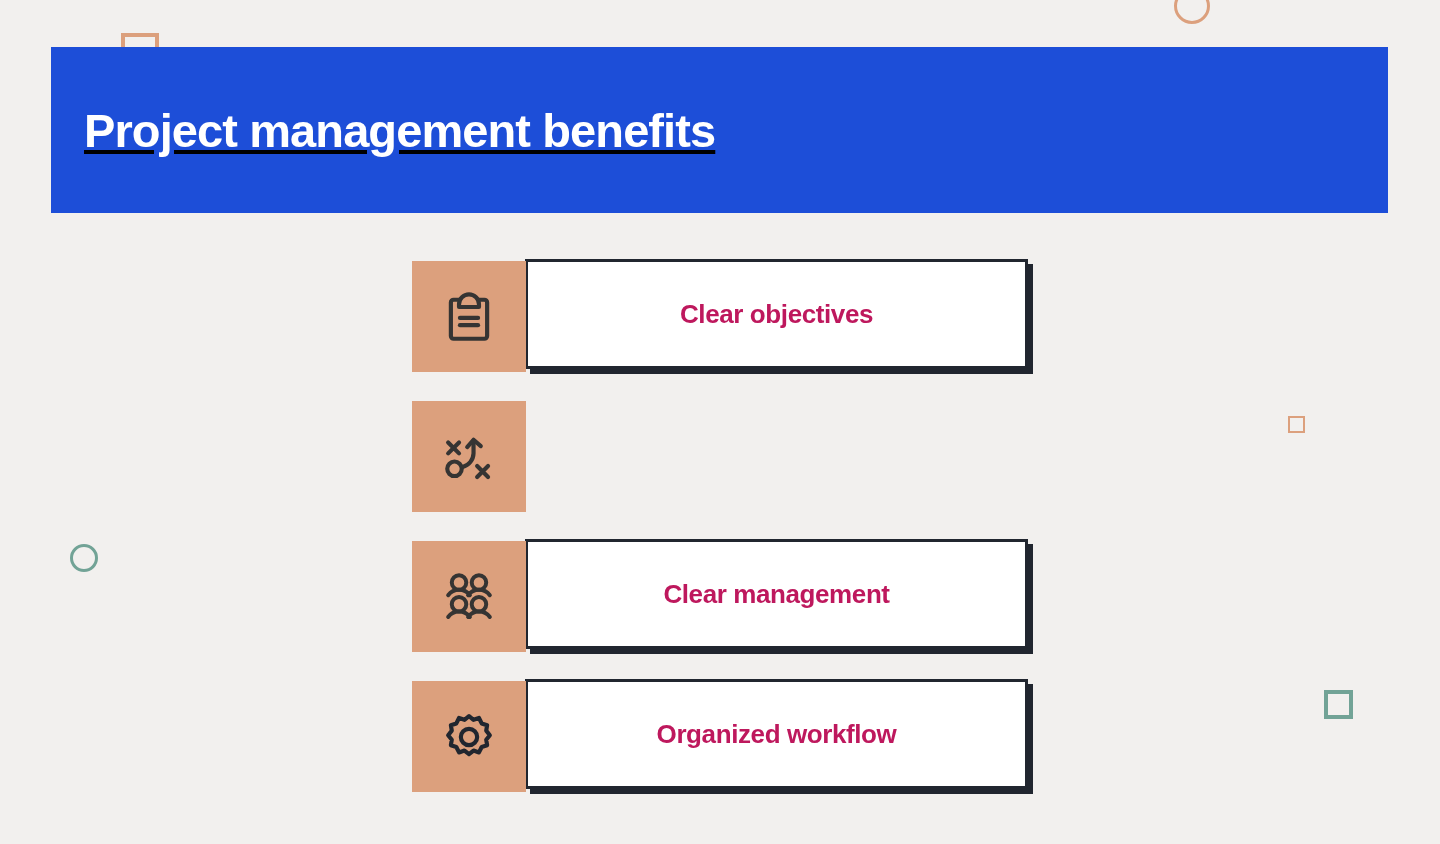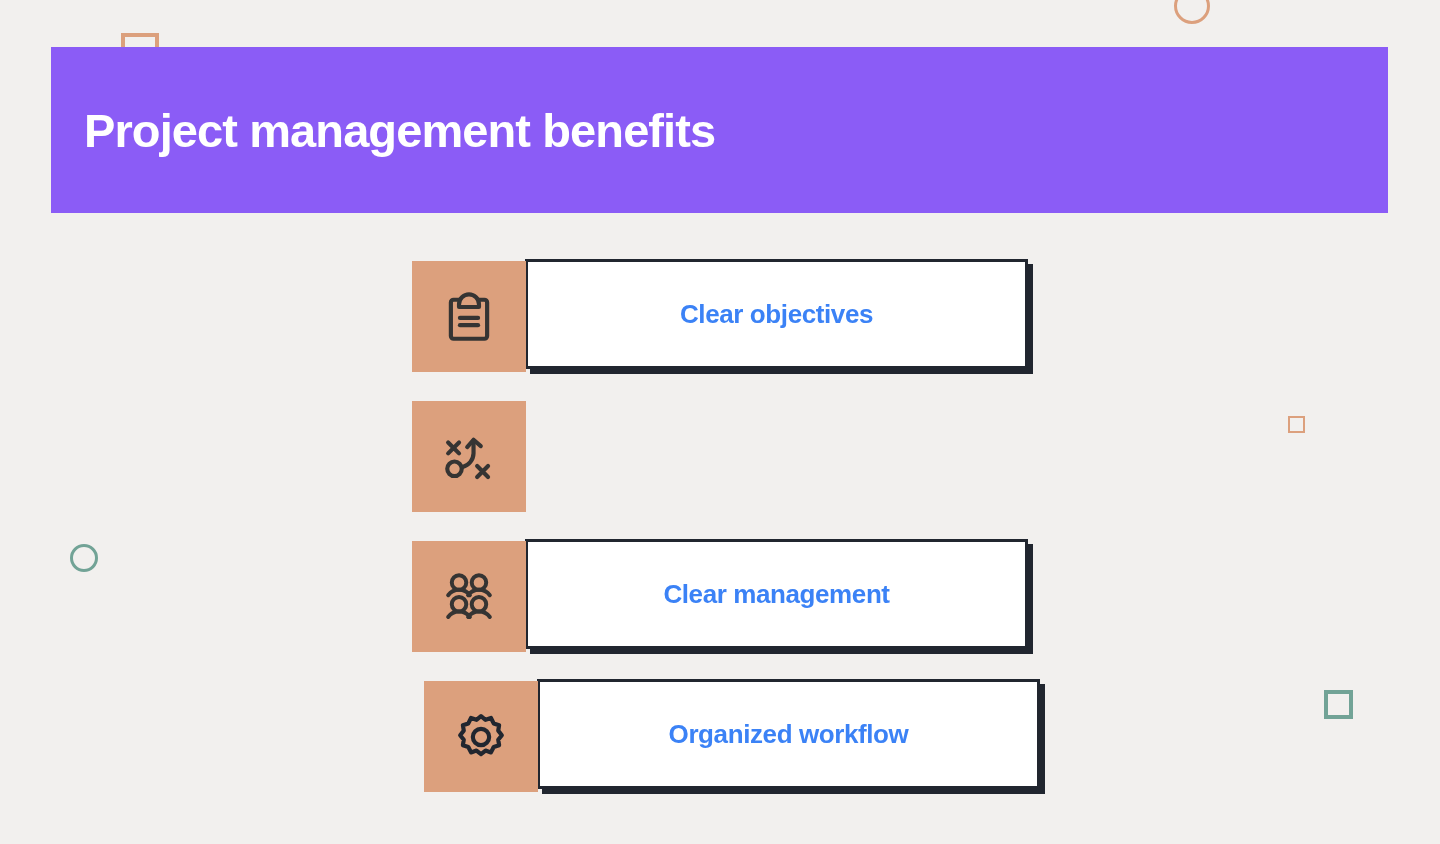--- a/index.html
+++ b/index.html
@@ -59,23 +59,24 @@
     border: 4px solid #72A396;
   }
 
   
   #header-banner {
     position: absolute;
     left: 51px;
     top: 47px;
     width: 1337px;
     height: 166px;
-    background: #8b5cf6;
+    background: #1d4ed8;
     display: flex;
     align-items: center;
+    text-decoration: underline;
   }
   #header-title {
     color: #FFFFFF;
     font-size: 47px;
     font-weight: 700;
     letter-spacing: -0.9px;
     margin-left: 33px;
     white-space: nowrap;
   }
 
@@ -84,38 +85,38 @@
     position: absolute;
     left: 412px;
     top: 259px;
     width: 620px;
   }
   .benefit-row {
     position: relative;
     height: 113px;
     margin-bottom: 27px;
   }
-  .benefit-row:last-child { margin-bottom: 0; margin-left: 12px; }
+  .benefit-row:last-child { margin-bottom: 0; }
 
   .benefit-card {
     position: absolute;
     left: 113px;
     top: 0;
     width: 503px;
     height: 110px;
     box-sizing: border-box;
     background: #FFFFFF;
     border: 3px solid #21262F;
     box-shadow: 5px 5px 0 0 #21262F;
     display: flex;
     align-items: center;
     justify-content: center;
   }
   .benefit-label {
-    color: #3b82f6;
+    color: #be185d;
     font-size: 26px;
     font-weight: 700;
     letter-spacing: -0.4px;
     white-space: nowrap;
   }
 
   .benefit-icon-tile {
     position: absolute;
     left: 0;
     top: 2px;

